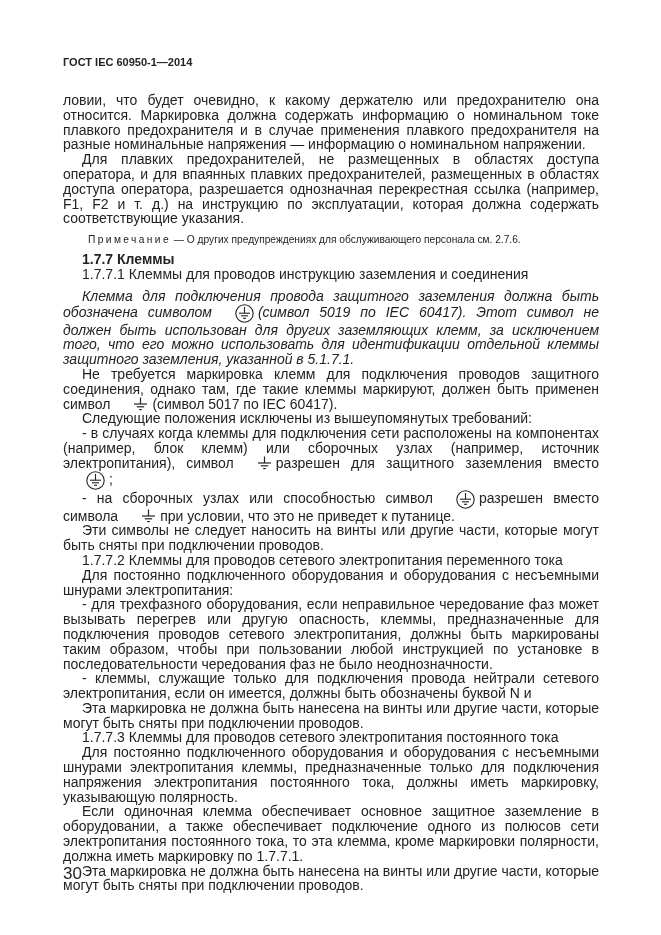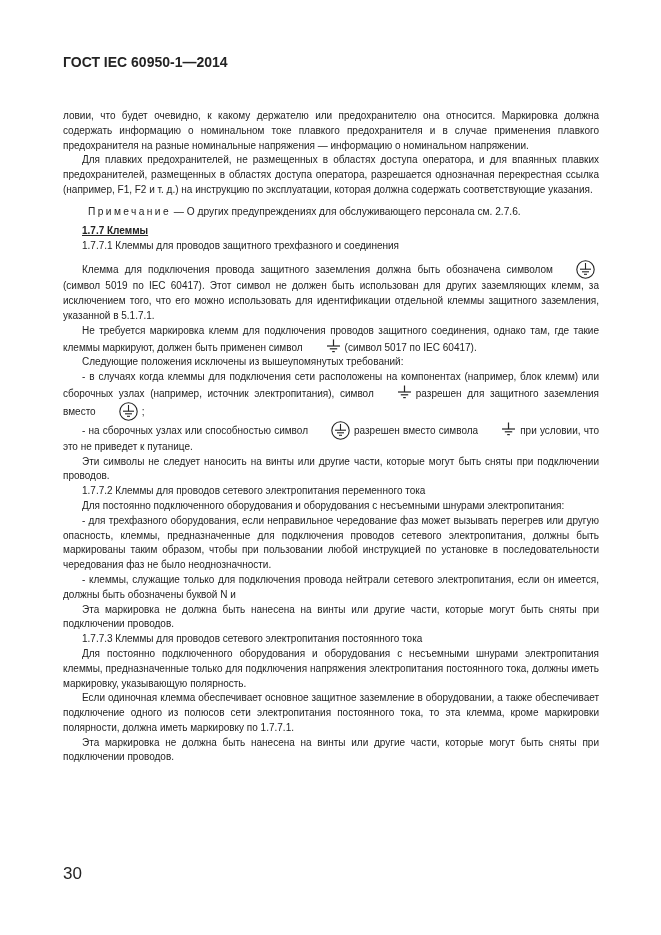--- a/index.html
+++ b/index.html
@@ -14,41 +14,41 @@
     overflow: hidden;
   }
   .textblock {
     position: absolute;
     left: 63px;
     top: 55px;
     width: 536px;
   }
   .running-head {
     font-weight: bold;
-    font-size: 14px;
+    font-size: 11px;
     line-height: 14px;
-    margin-bottom: 40px;
+    margin-bottom: 24px;
   }
   .textblock p {
     margin: 0;
-    font-size: 10px;
+    font-size: 14px;
     line-height: 14.8px;
     text-align: justify;
   }
   .textblock p.indent { text-indent: 19px; }
-  .textblock p.bold { font-weight: bold; text-decoration: underline; }
+  .textblock p.bold { font-weight: bold; }
   .note {
     font-size: 10.2px !important;
     line-height: 13px !important;
     margin: 7px 0 6px 0 !important;
     text-indent: 25px !important;
     text-align: left !important;
   }
   .note-label { letter-spacing: 2.4px; }
-  .mt7 { margin-top: 7px !important; }
+  .mt7 { margin-top: 7px !important; font-style: italic; }
   .sym {
     display: inline-block;
     margin: 0 4px;
     line-height: 0;
   }
   .sym.pe svg { vertical-align: -6px; }
   .sym.earth svg { vertical-align: -2px; }
   .page-number {
     position: absolute;
     left: 63px;
@@ -66,21 +66,21 @@
 
     <p><span>ловии, что будет очевидно, к какому держателю или предохранителю она относится. Маркировка должна содержать информацию о номинальном токе плавкого предохранителя и в случае применения плавкого предохранителя на разные номинальные напряжения — информацию о номинальном напряжении.</span></p>
 
 
     <p class="indent"><span>Для плавких предохранителей, не размещенных в областях доступа оператора, и для впаянных плавких предохранителей, размещенных в областях доступа оператора, разрешается однозначная перекрестная ссылка (например, F1, F2 и т. д.) на инструкцию по эксплуатации, которая должна содержать соответствующие указания.</span></p>
 
     <p class="note"><span class="note-label">Примечание</span> <span>— О других предупреждениях для обслуживающего персонала см. 2.7.6.</span></p>
 
     <p class="indent bold"><span>1.7.7 Клеммы</span></p>
 
-    <p class="indent"><span>1.7.7.1 Клеммы для проводов защитного трехфазного и соединения</span></p>
+    <p class="indent"><span>1.7.7.1 Клеммы для проводов инструкцию заземления и соединения</span></p>
 
     <p class="indent mt7">
       <span>Клемма для подключения провода защитного заземления должна быть обозначена символом</span><span class="sym pe"><svg width="19" height="19" viewBox="0 0 19 19">
             <g stroke="#232323" stroke-width="1.1" fill="none">
               <circle cx="9.5" cy="9.5" r="8.7"></circle>
               <line x1="9.5" y1="3" x2="9.5" y2="9.2"></line>
               <line x1="4" y1="9.2" x2="15" y2="9.2"></line>
               <line x1="6" y1="11.8" x2="13" y2="11.8"></line>
               <line x1="8" y1="14.3" x2="11" y2="14.3"></line>
             </g>

